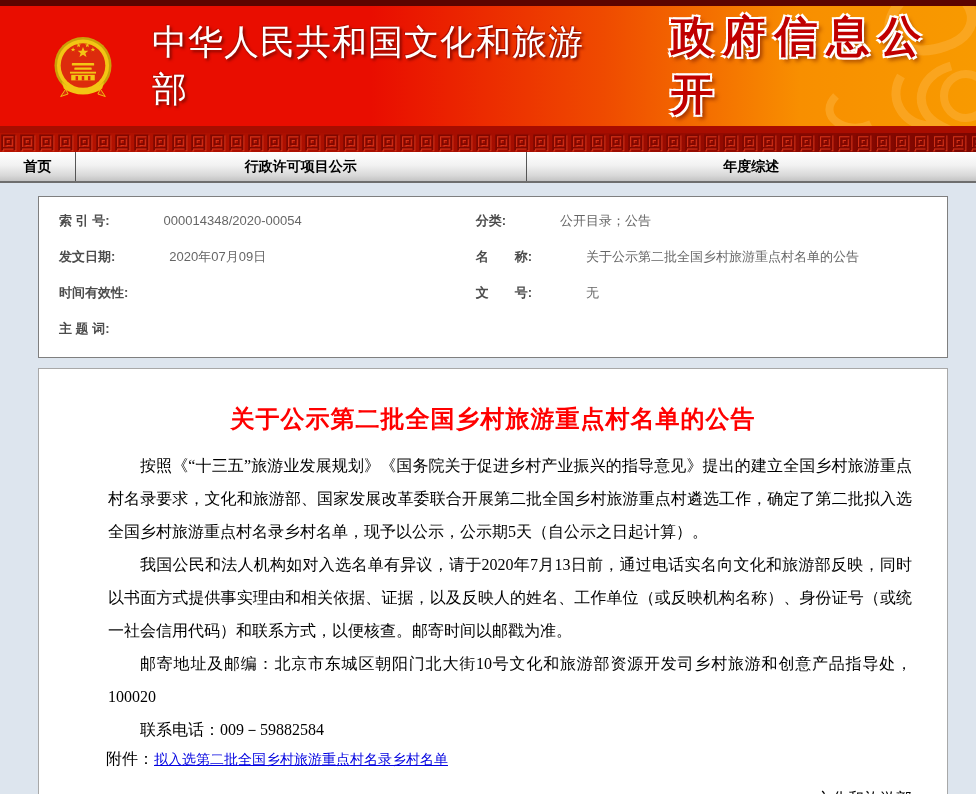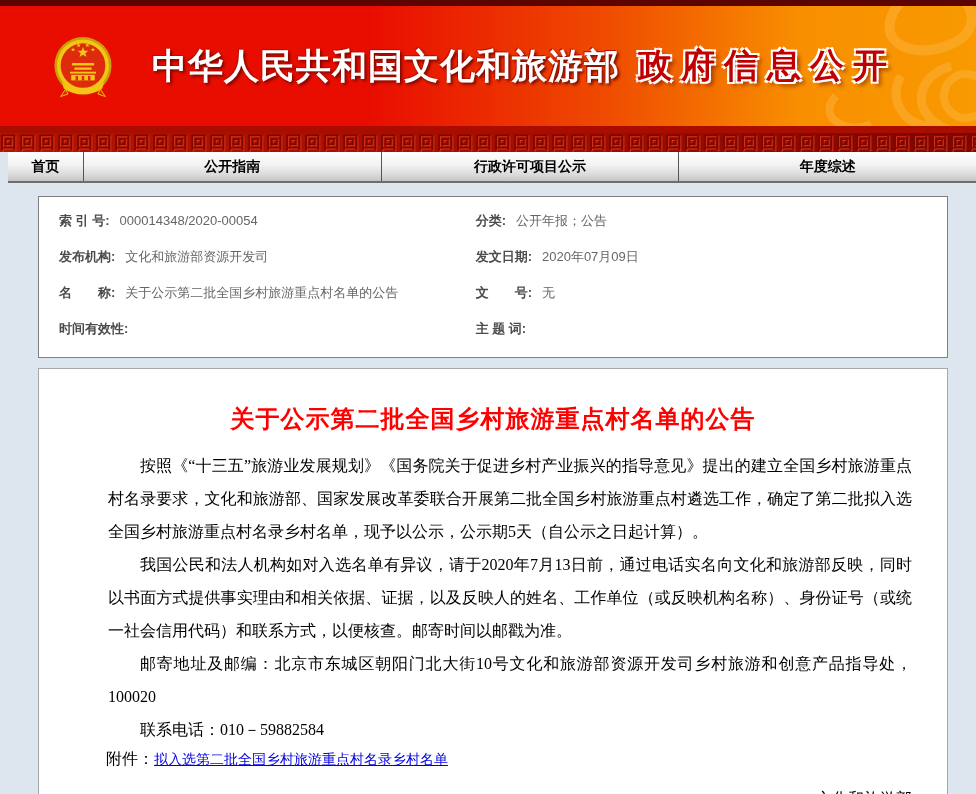--- a/index.html
+++ b/index.html
@@ -7,45 +7,45 @@
               font-family:"Liberation Sans", sans-serif; }
 
   
   .topbar { height:6px; background:#5c0400; }
   .banner { position:relative; height:120px;
             background:linear-gradient(to right,#e90d00 0%,#e90d00 38%,#ef4b00 62%,#f88f00 82%,#f89a00 100%);
             overflow:hidden; }
   .banner-pattern { position:absolute; right:0; top:0; height:120px; opacity:.55; }
   .emblem { position:absolute; left:52px; top:12px; width:62px; height:100px; }
   .banner-titles { position:absolute; left:152px; top:0; height:120px; display:flex; align-items:center; }
-  .site-title { font-size:35px; font-weight:bold; color:#fff; letter-spacing:1px;
+  .site-title { font-size:35px; font-weight:normal; color:#fff; letter-spacing:1px;
                 text-shadow:2px 2px 3px #7a0800, -1px -1px 0 #b81000; }
-  .site-subtitle { font-size:34px; font-weight:bold; color:#c00000; letter-spacing:9px;
-                   margin-left:18px; font-family:"Liberation Serif", serif;
+  .site-subtitle { font-size:43px; font-weight:bold; color:#c00000; letter-spacing:9px;
+                   margin-left:60px; font-family:"Liberation Serif", serif;
                    text-shadow:-2px -2px 0 #fff, 2px -2px 0 #fff, -2px 2px 0 #fff, 2px 2px 0 #fff, 4px 4px 4px rgba(90,5,0,.6); }
   .meander { height:26px; background:linear-gradient(to right,#b51200 0%,#a40d00 55%,#7c0600 100%);
              border-top:7px solid #a80d00; color:#7e0800; font-size:17px; line-height:19px;
              letter-spacing:2px; overflow:hidden; white-space:nowrap; font-weight:bold;
              text-shadow:1px 1px 0 #d8351a; }
 
   
   .nav { display:flex; height:31px; background:linear-gradient(to bottom,#ffffff 0%,#f2f2f2 45%,#d9d9d9 80%,#c3c3c3 100%);
-         border-bottom:2px solid #6e6e6e;margin-left:8px; }
+         border-bottom:2px solid #6e6e6e; }
   .nav-item { flex:1 1 0; display:flex; align-items:center; justify-content:center;
               font-size:14px; font-weight:bold; color:#000; cursor:pointer;
               border-right:1px solid #555; }
   .nav-item:last-child { border-right:none; }
   .nav-item.home { flex:0 0 76px; }
 
   
   .page { padding:13px 28px 0 38px; }
   .meta-panel { width:910px; background:#fff; border:1px solid #7f7f7f;
                 padding:6px 20px 10px 20px; }
   .meta-grid { display:grid; grid-template-columns:48% 52%; }
-  .meta-cell { display:flex; align-items:baseline; padding:9px 0; font-size:13px; }
+  .meta-cell { display:flex; align-items:baseline; padding:9px 0; font-size:13px;gap:44px; }
   .meta-label { font-weight:bold; color:#4c4c4c; white-space:pre-wrap; }
   .meta-value { color:#666; margin-left:10px; white-space:pre-wrap; }
 
   .content-panel { width:910px; background:#fff; border:1px solid #a8a8a8;
                    margin-top:10px; padding:20px 35px 40px 35px; min-height:430px;
                    font-family:"Liberation Serif","DejaVu Serif",serif; }
   .doc-title { text-align:center; color:#ff0000; font-size:24px; font-weight:bold;
                letter-spacing:1px; margin:14px 0 14px 0;
                font-family:"Liberation Sans",sans-serif; }
   .doc-par { font-size:16px; line-height:33px; color:#000; text-indent:2em; text-align:justify;margin-left:34px; }
@@ -99,71 +99,66 @@
       <span class="site-title">中华人民共和国文化和旅游部</span>
       <span class="site-subtitle">政府信息公开</span>
     </div>
   </div>
 
   <div class="meander">回回回回回回回回回回回回回回回回回回回回回回回回回回回回回回回回回回回回回回回回回回回回回回回回回回回回回回回回回回回回回回回回回回回回回回回回回回回回回回回回回回回回回回回回回回</div>
 </div>
 
 <div class="nav">
   <div class="nav-item home">首页</div>
-  <div class="nav-item">公开指南</div>
   <div class="nav-item">行政许可项目公示</div>
   <div class="nav-item">年度综述</div>
 </div>
 
 <div class="page">
 
   <div class="meta-panel">
     <div class="meta-grid">
       <div class="meta-cell">
         <span class="meta-label">索 引 号:</span>
           <span class="meta-value">000014348/2020-00054</span>
       </div>
       <div class="meta-cell">
         <span class="meta-label">分类:</span>
-          <span class="meta-value">公开年报；公告</span>
-      </div>
-      <div class="meta-cell">
-        <span class="meta-label">发布机构:</span>
-          <span class="meta-value">文化和旅游部资源开发司</span>
+          <span class="meta-value">公开目录；公告</span>
       </div>
       <div class="meta-cell">
         <span class="meta-label">发文日期:</span>
           <span class="meta-value">2020年07月09日</span>
       </div>
       <div class="meta-cell">
         <span class="meta-label">名　　称:</span>
           <span class="meta-value">关于公示第二批全国乡村旅游重点村名单的公告</span>
       </div>
       <div class="meta-cell">
+        <span class="meta-label">时间有效性:</span>
+          <span class="meta-value"></span>
+      </div>
+      <div class="meta-cell">
         <span class="meta-label">文　　号:</span>
           <span class="meta-value">无</span>
-      </div>
-      <div class="meta-cell">
-        <span class="meta-label">时间有效性:</span>
-          <span class="meta-value"></span>
       </div>
       <div class="meta-cell">
         <span class="meta-label">主 题 词:</span>
           <span class="meta-value"></span>
       </div>
     </div>
   </div>
 
   <div class="content-panel">
     <h1 class="doc-title">关于公示第二批全国乡村旅游重点村名单的公告</h1>
 
     <p class="doc-par">按照《“十三五”旅游业发展规划》《国务院关于促进乡村产业振兴的指导意见》提出的建立全国乡村旅游重点村名录要求，文化和旅游部、国家发展改革委联合开展第二批全国乡村旅游重点村遴选工作，确定了第二批拟入选全国乡村旅游重点村名录乡村名单，现予以公示，公示期5天（自公示之日起计算）。</p>
     <p class="doc-par">我国公民和法人机构如对入选名单有异议，请于2020年7月13日前，通过电话实名向文化和旅游部反映，同时以书面方式提供事实理由和相关依据、证据，以及反映人的姓名、工作单位（或反映机构名称）、身份证号（或统一社会信用代码）和联系方式，以便核查。邮寄时间以邮戳为准。</p>
     <p class="doc-par">邮寄地址及邮编：北京市东城区朝阳门北大街10号文化和旅游部资源开发司乡村旅游和创意产品指导处，100020</p>
-    <p class="doc-par">联系电话：010－59882584</p>
+    <p class="doc-par">联系电话：009－59882584</p>
 
     <p class="attach-line">
       <span>附件：</span><a class="attach-link">拟入选第二批全国乡村旅游重点村名录乡村名单</a>
     </p>
 
     <div class="signature">
       <div class="sig-org">文化和旅游部</div>
       <div class="sig-date">2020年7月9日</div>
     </div>
   </div>

